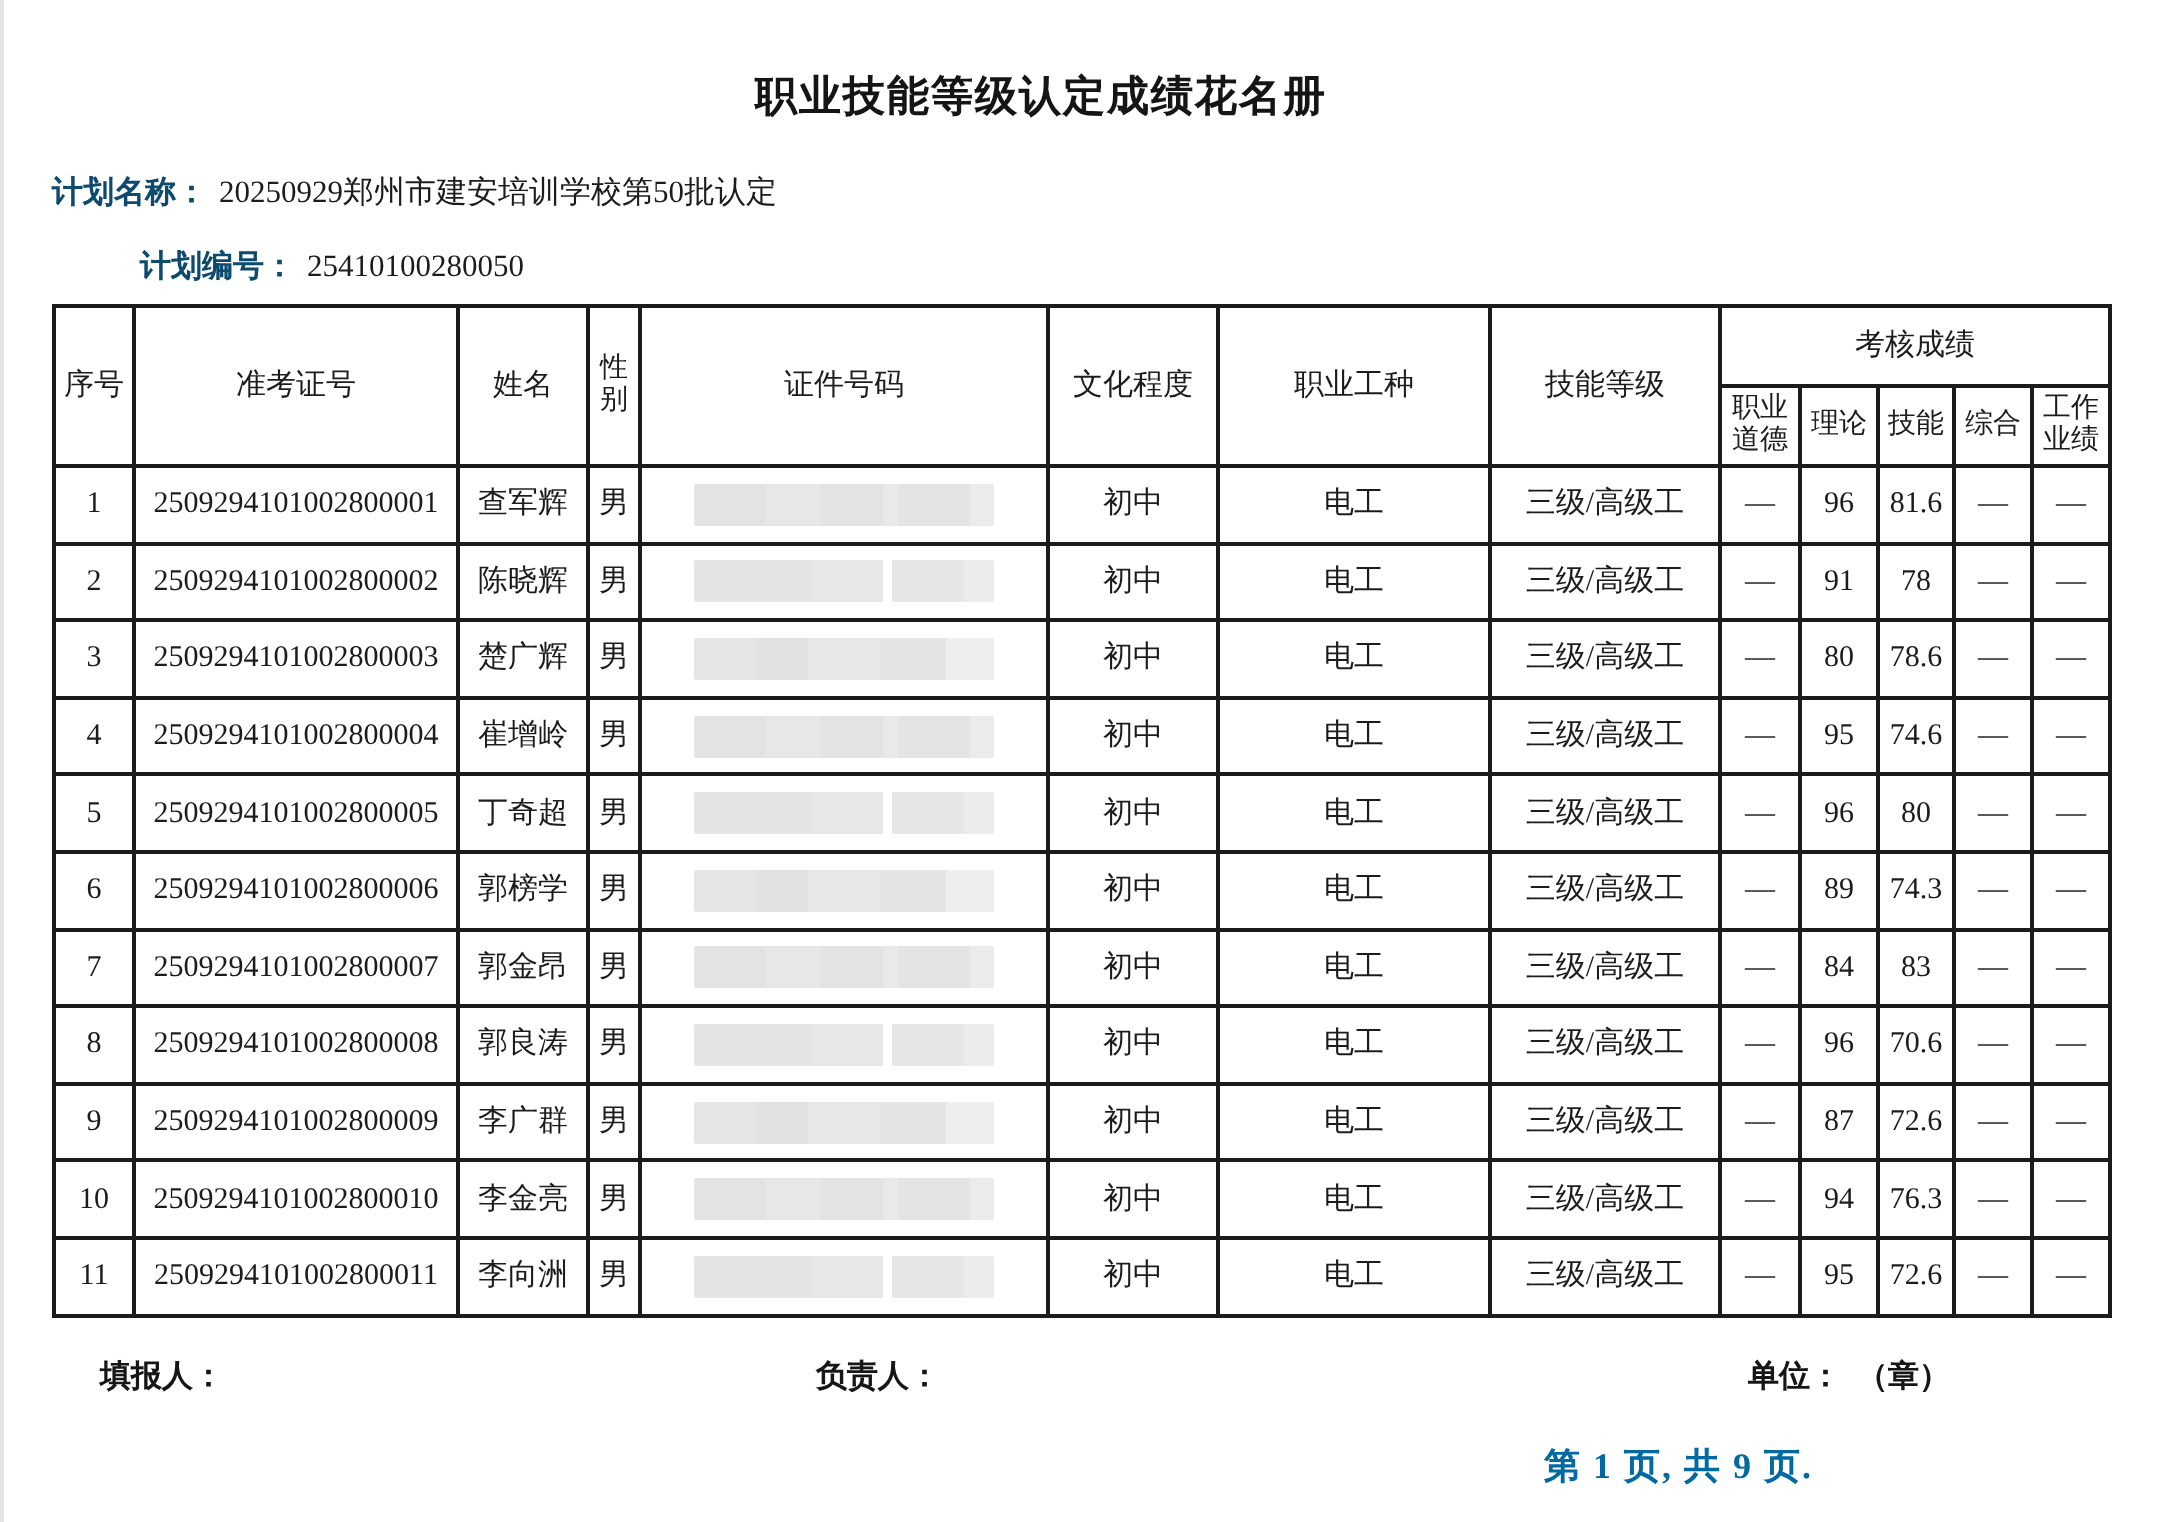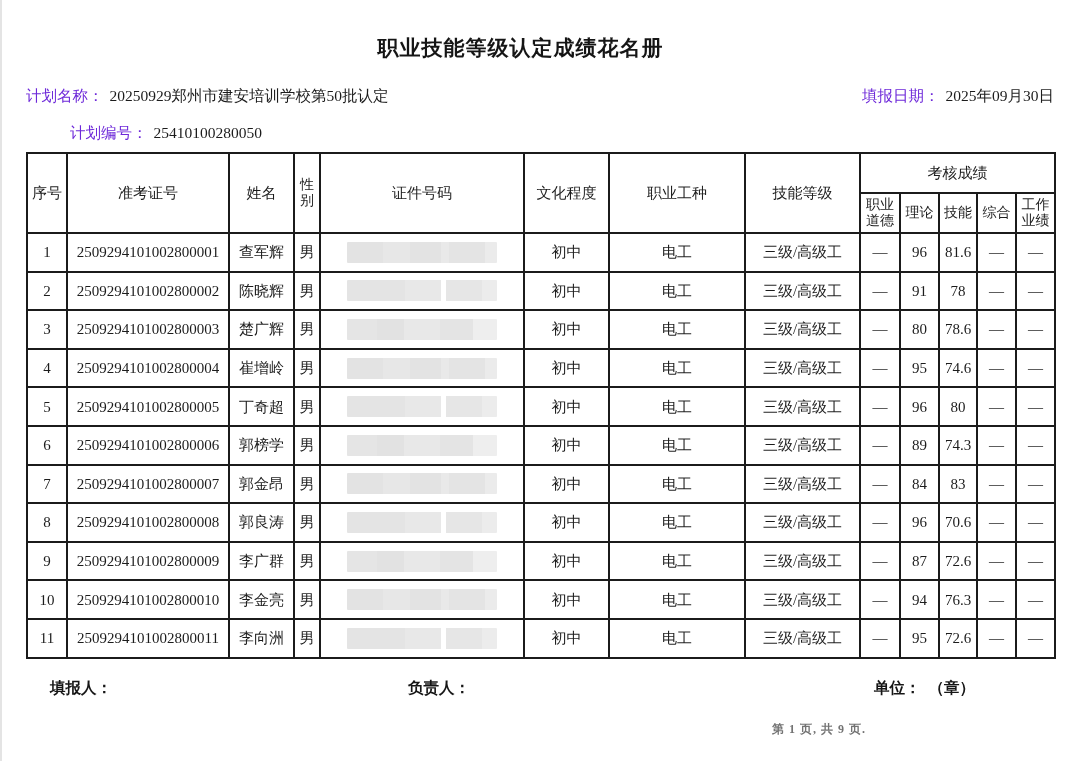--- a/index.html
+++ b/index.html
@@ -24,21 +24,21 @@
     letter-spacing:1px;
     padding-left:17px;
   }
   .meta-row {
     position:absolute; left:26px; width:1028px;
     display:flex; justify-content:space-between;
     font-size:15.5px;
   }
   .meta-row.line1 { top:86px; }
   .meta-row.line2 { top:123px;margin-left:44px; }
-  .meta-label { font-weight:normal; color:#6d28d9; }
+  .meta-label { font-weight:bold; color:#0c4a6e; }
   .meta-value { margin-left:6px; color:#1c1c1c;text-align:center; }
   .meta-item { white-space:nowrap; }
 
   table.roster {
     position:absolute; top:152px; left:26px;
     width:1028px;
     border-collapse:collapse; table-layout:fixed;
   }
   .roster th, .roster td {
     border:2px solid #1b1b1b;
@@ -68,38 +68,35 @@
     font-size:15.5px; font-weight:bold; color:#161616;
   }
   .footer-item { position:absolute; top:0; white-space:nowrap; }
   .footer-item.filler  { left:0;margin-left:24px; }
   .footer-item.manager { left:382px; }
   .footer-item.unit    { left:804px;margin-left:44px; }
   .unit-seal { margin-left:8px; font-weight:bold; }
 
   .page-info {
     position:absolute; top:721px; left:772px;
-    font-size:12px; font-weight:bold; color:#737373;
+    font-size:18px; font-weight:bold; color:#0369a1;
     letter-spacing:1px; white-space:nowrap;
   }
 </style>
 </head>
 <body>
 
 <div class="page">
   <div class="edge-line"></div>
 
   <div class="doc-title">职业技能等级认定成绩花名册</div>
 
   <div class="meta-row line1">
     <span class="meta-item">
       <span class="meta-label">计划名称：</span><span class="meta-value">20250929郑州市建安培训学校第50批认定</span>
-    </span>
-    <span class="meta-item">
-      <span class="meta-label">填报日期：</span><span class="meta-value">2025年09月30日</span>
     </span>
   </div>
 
   <div class="meta-row line2">
     <span class="meta-item">
       <span class="meta-label">计划编号：</span><span class="meta-value">25410100280050</span>
     </span>
   </div>
 
   <table class="roster">

